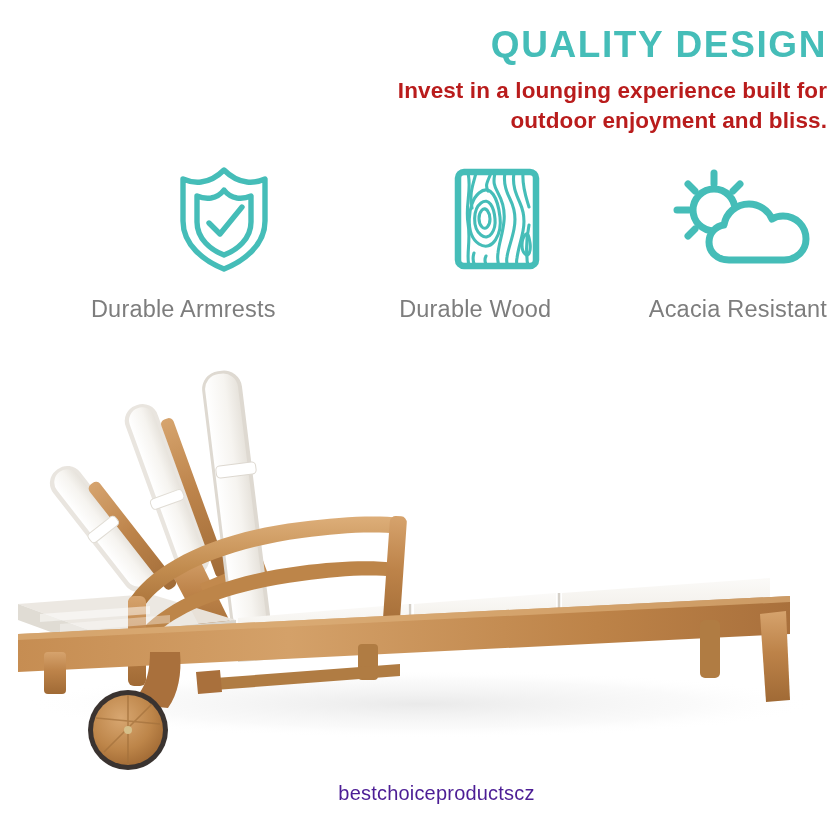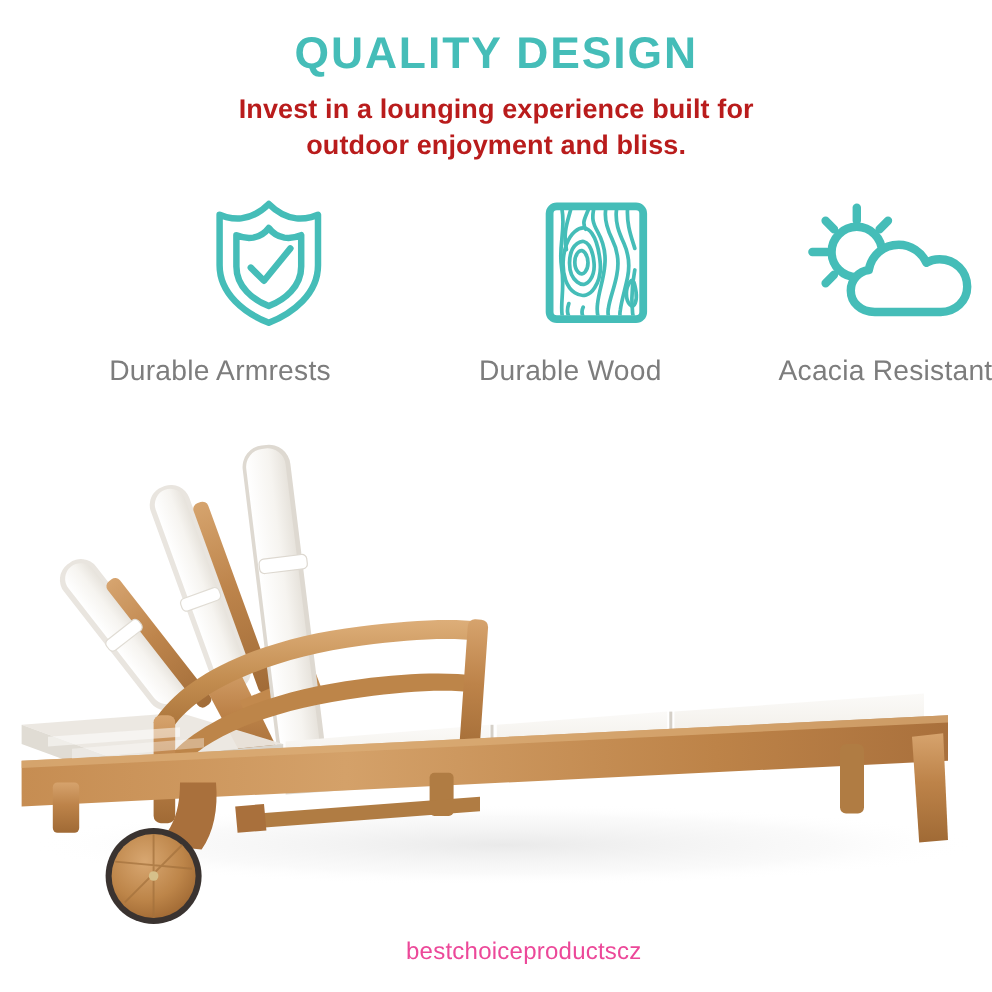--- a/index.html
+++ b/index.html
@@ -24,21 +24,21 @@
     background: #ffffff;
     overflow: hidden;
   }
 
   
   .header {
     position: absolute;
     top: 26px;
     left: 0;
     width: 827px;
-    text-align: center;
+    text-align: right;
   }
 
   .headline {
     font-size: 37px;
     font-weight: bold;
     letter-spacing: 1.6px;
     color: #45bdb8;
     line-height: 1.05;
     text-transform: uppercase;
   }
@@ -101,21 +101,21 @@
     position: absolute;
     bottom: 22px;
     left: 0;
     width: 827px;
     text-align: center;
   }
 
   .watermark {
     font-size: 20px;
     font-weight: 500;
-    color: #ec4899;
+    color: #4c1d95;
     letter-spacing: 0.2px;
     margin-left: 46px;
   }
 </style>
 </head>
 <body>
 
 <div id="card">
 
   <div class="header">

